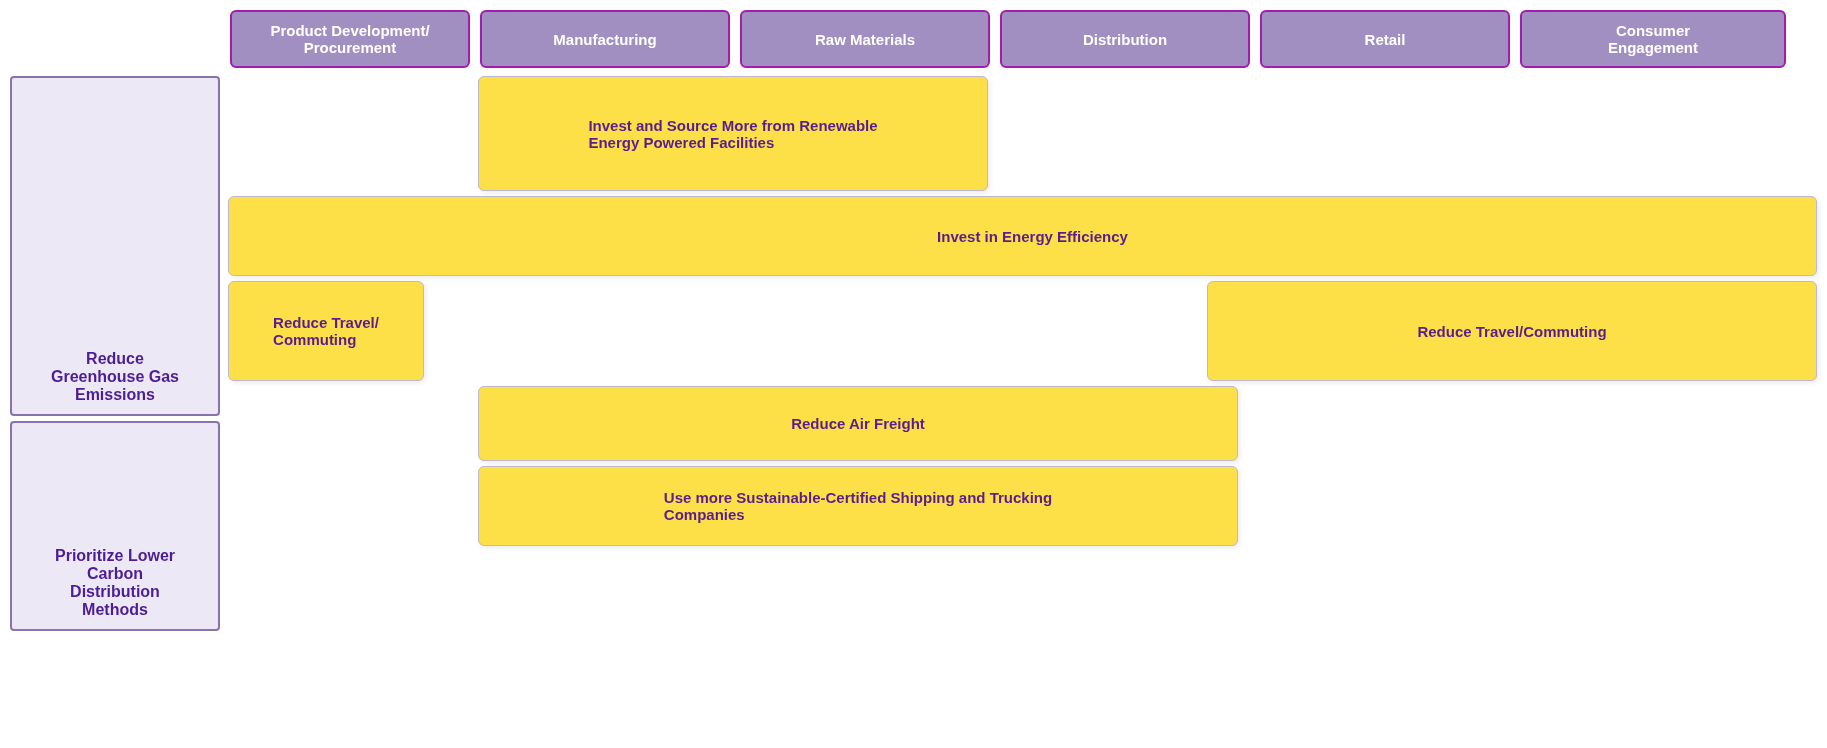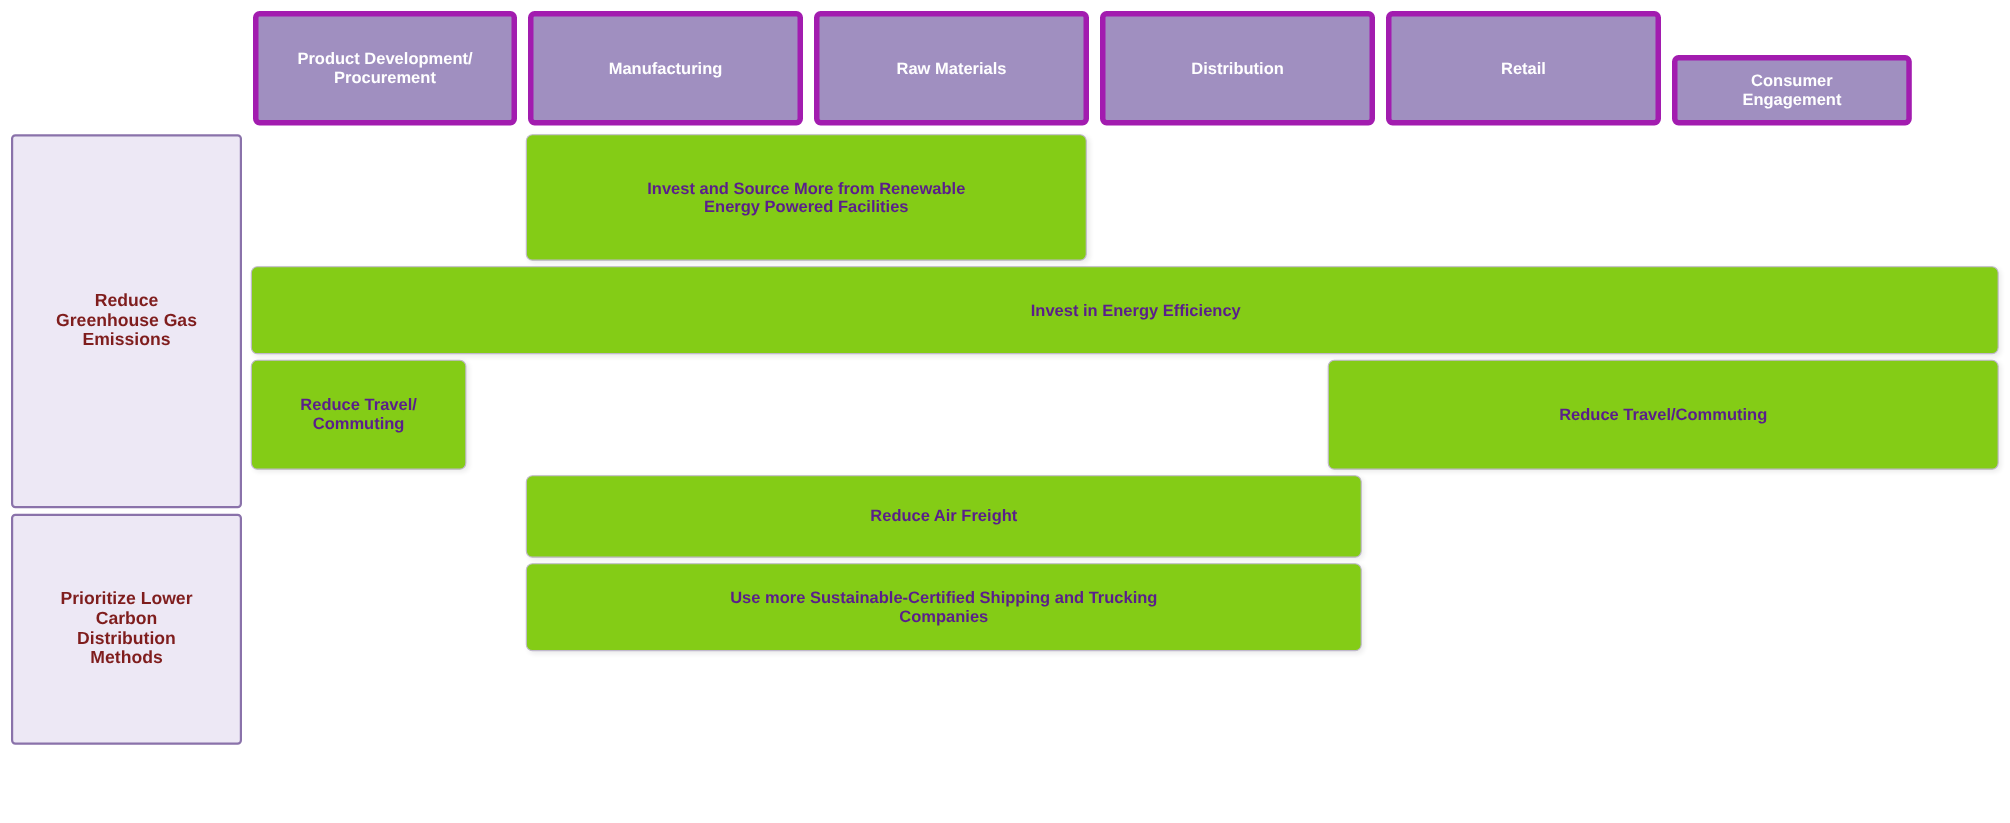--- a/index.html
+++ b/index.html
@@ -30,56 +30,56 @@
       background: #a08fc0;
       color: #fff;
       font-weight: bold;
       font-size: 15px;
       text-align: center;
       padding: 10px 8px;
       border-radius: 6px;
       display: flex;
       align-items: center;
       justify-content: center;
-      border: 5px solid #a21caf;
+      border: 2px solid #a21caf;
     }
 
     .header-cell-pd { width: 240px; margin-right: 10px; }
     .header-cell-rm { width: 250px; margin-right: 10px; }
     .header-cell-mf { width: 250px; margin-right: 10px; }
     .header-cell-di { width: 250px; margin-right: 10px; }
     .header-cell-rt { width: 250px; margin-right: 10px; }
-    .header-cell-ce { width: 218px; margin-top: 40px; }
+    .header-cell-ce { width: 266px; }
 
     
     .main-area {
       display: flex;
       height: calc(100% - 100px);
     }
 
     
     .left-labels {
       display: flex;
       flex-direction: column;
       width: 210px;
       flex-shrink: 0;
       gap: 0;
     }
 
     .row-label {
       background: #ede8f5;
       border: 2px solid #8a72aa;
-      color: #7f1d1d;
+      color: #4c1d95;
       font-weight: bold;
       font-size: 16px;
       text-align: center;
       display: flex;
-      align-items: center;
+      align-items: flex-end;
       justify-content: center;
-      padding: 20px;
+      padding: 10px;
       border-radius: 4px;
     }
 
     .row-label-reduce {
       height: 340px;
       margin-bottom: 5px;
     }
 
     .row-label-prioritize {
       height: 210px;
@@ -123,31 +123,30 @@
       display: flex;
     }
 
     
     .content-row-5 {
       height: 80px;
       display: flex;
     }
 
     .content-box {
-      background: #84cc16;
+      background: #fde047;
       border: 1.5px solid #c0b8cc;
       border-radius: 6px;
       box-shadow: 2px 2px 5px rgba(0,0,0,0.08);
       display: flex;
       align-items: center;
       justify-content: center;
       color: #5a1e8c;
       font-weight: bold;
       font-size: 15px;
-      text-align: center;
       padding: 8px 12px;
     }
 
     
     .box-invest-source {
       width: 510px; 
       margin-left: 250px; 
     }
 
     

